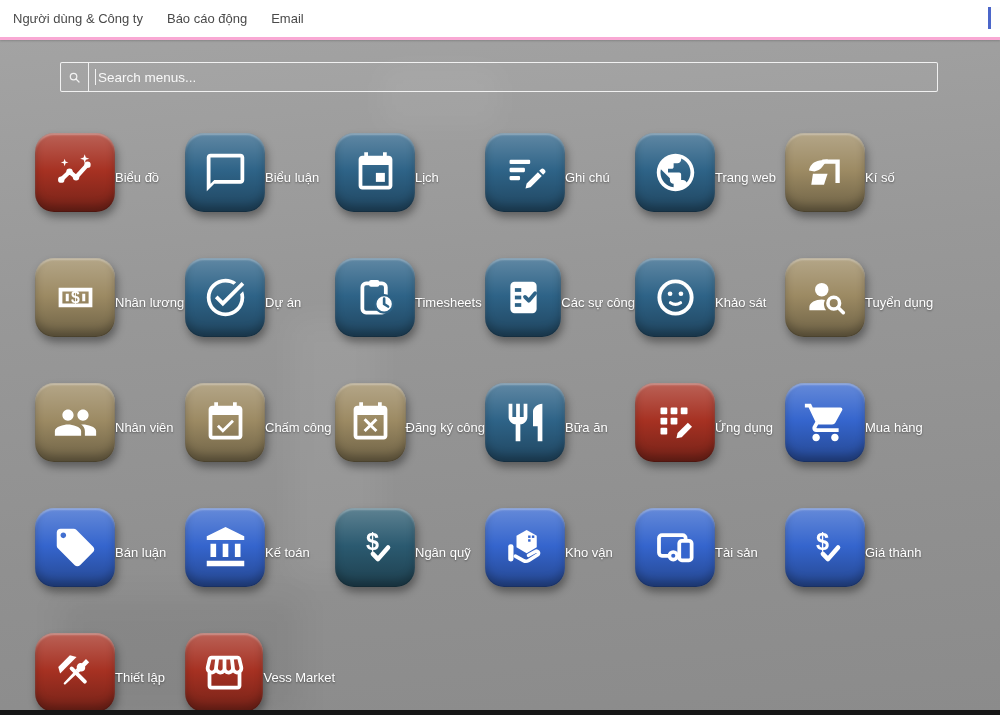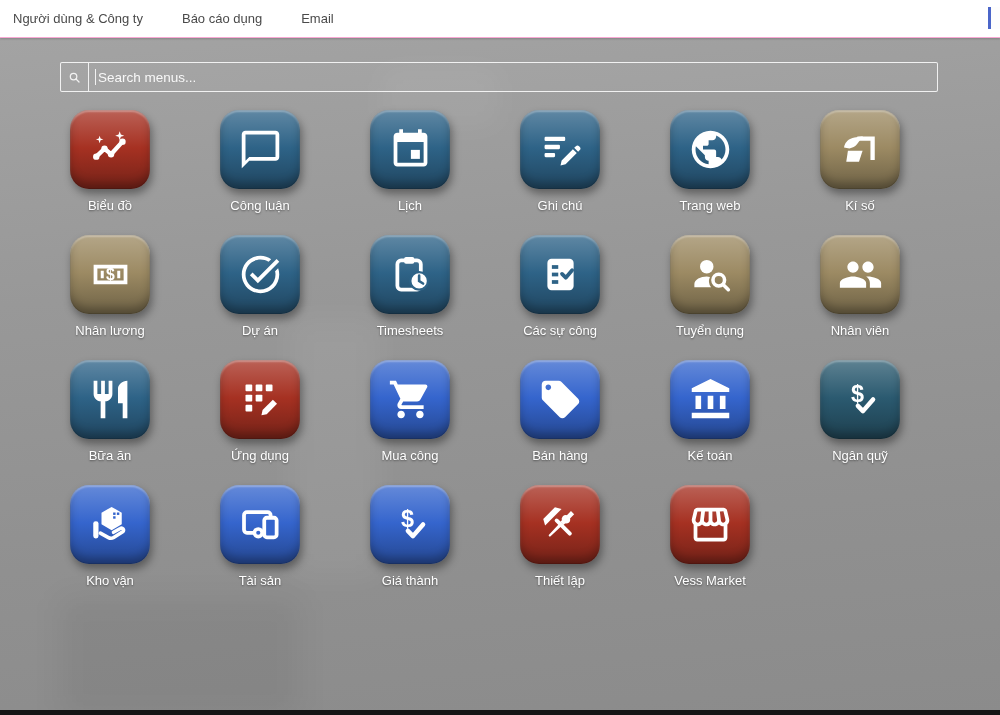--- a/index.html
+++ b/index.html
@@ -6,22 +6,22 @@
   body{
     width:1000px;height:715px;overflow:hidden;
     font-family:"Liberation Sans","DejaVu Sans",sans-serif;
     background:#8e8e8e;
   }
   .screen{position:relative;width:1000px;height:715px;overflow:hidden;}
 
   
   .topbar{
     position:absolute;top:0;left:0;right:0;height:37px;
-    background:#ffffff;border-bottom:1px solid #f9a8d4;
-    display:flex;align-items:center;gap:39px;padding-left:13px;
+    background:#ffffff;border-bottom:3px solid #f9a8d4;
+    display:flex;align-items:center;gap:24px;padding-left:13px;
     box-shadow:0 1px 2px rgba(0,0,0,.18);
     z-index:5;
   }
   .topbar .menu-item{
     font-size:13px;color:#4a4a4a;cursor:pointer;white-space:nowrap;
   }
   .cursor-sliver{
     position:absolute;top:7px;right:0;width:9px;height:22px;
     background:#fdfdfd;border-left:3px solid #4b66c9;z-index:6;
   }
@@ -56,21 +56,21 @@
     font-family:"Liberation Sans","DejaVu Sans",sans-serif;
   }
   .searchbar input::placeholder{color:rgba(255,255,255,.92);opacity:1;}
 
   
   .app-grid{
     position:absolute;left:35px;top:110px;width:930px;
     display:grid;grid-template-columns:repeat(6,150px);grid-auto-rows:125px;
     z-index:2;
   }
-  .cell{display:flex;flex-direction:column;align-items:center;}
+  .cell{display:flex;flex-direction:row;align-items:center;}
   .tile{
     width:80px;height:79px;border-radius:19px;cursor:pointer;
     background:linear-gradient(180deg,var(--tile-light) 0%,var(--tile) 48%,var(--tile-dark) 100%);
     box-shadow:
       inset 0 2px 2px rgba(255,255,255,.35),
       inset 0 -6px 8px rgba(0,0,0,.25),
       inset 0 0 0 1px rgba(0,0,0,.12),
       2px 5px 8px rgba(0,0,0,.38);
     display:flex;align-items:center;justify-content:center;
   }
@@ -85,21 +85,21 @@
     position:absolute;left:0;right:0;bottom:0;height:5px;background:#151515;z-index:8;
   }
 </style>
 </head>
 <body>
 
 <div class="screen">
 
   <div class="topbar">
     <span class="menu-item">Người dùng &amp; Công ty</span>
-    <span class="menu-item">Báo cáo dụng</span>
+    <span class="menu-item">Báo cáo động</span>
     <span class="menu-item">Email</span>
   </div>
   <div class="cursor-sliver"></div>
 
   <div class="backdrop">
     <div class="blob b1"></div>
     <div class="blob b2"></div>
     <div class="blob b3"></div>
   </div>
 
@@ -134,21 +134,21 @@
         <div class="tile-label">Biểu đồ</div>
       </div>
       <div class="cell">
         <div class="tile" style="--tile: #2e6387; --tile-light: rgb(96,136,164); --tile-dark: rgb(32,69,95);">
           <span class="glyph">
             <svg viewBox="0 0 24 24" fill="#fff">
               <path d="M20 2H4c-1.1 0-2 .9-2 2v18l4-4h14c1.1 0 2-.9 2-2V4c0-1.1-.9-2-2-2zm0 14H6l-2 2V4h16v12z"></path>
             </svg>
           </span>
         </div>
-        <div class="tile-label">Công luận</div>
+        <div class="tile-label">Biểu luận</div>
       </div>
       <div class="cell">
         <div class="tile" style="--tile: #2e6387; --tile-light: rgb(96,136,164); --tile-dark: rgb(32,69,95);">
           <span class="glyph">
             <svg viewBox="0 0 24 24" fill="#fff">
               <path d="M19 3h-1V1.2h-2V3H8V1.2H6V3H5c-1.1 0-2 .9-2 2v14c0 1.1.9 2 2 2h14c1.1 0 2-.9 2-2V5c0-1.1-.9-2-2-2zm0 16H5V8h14v11z"></path>
               <path d="M12.2 12.2h4.8V17h-4.8z"></path>
             </svg>
           </span>
         </div>
@@ -233,20 +233,33 @@
               <rect x="7.4" y="7" width="3.4" height="2" fill="var(--tile)"></rect>
               <rect x="7.4" y="11" width="3.4" height="2" fill="var(--tile)"></rect>
               <rect x="7.4" y="15" width="3.4" height="2" fill="var(--tile)"></rect>
               <path d="M12.8 11.7l2 2 3.4-4" fill="none" stroke="var(--tile)" stroke-width="2" stroke-linecap="round" stroke-linejoin="round"></path>
             </svg>
           </span>
         </div>
         <div class="tile-label">Các sự công</div>
       </div>
       <div class="cell">
+        <div class="tile" style="--tile: #2e6387; --tile-light: rgb(96,136,164); --tile-dark: rgb(32,69,95);">
+          <span class="glyph">
+            <svg viewBox="0 0 24 24" fill="#fff">
+              <circle cx="12" cy="12" r="8.6" fill="none" stroke="#fff" stroke-width="2.1"></circle>
+              <circle cx="9.1" cy="10" r="1.25"></circle>
+              <circle cx="14.9" cy="10" r="1.25"></circle>
+              <path d="M9.3 14.8c1.7 1.1 3.7 1.1 5.4 0" fill="none" stroke="#fff" stroke-width="1.7" stroke-linecap="round"></path>
+            </svg>
+          </span>
+        </div>
+        <div class="tile-label">Khảo sát</div>
+      </div>
+      <div class="cell">
         <div class="tile" style="--tile: #9c8a63; --tile-light: rgb(180,166,136); --tile-dark: rgb(109,97,69);">
           <span class="glyph">
             <svg viewBox="0 0 24 24" fill="#fff">
               <circle cx="10" cy="7.8" r="3.6"></circle>
               <path d="M10 13c-3.2 0-6.6 1.6-6.6 4.1v1.7h8.9a5.4 5.4 0 0 1-.6-5.5c-.55-.2-1.1-.3-1.7-.3z"></path>
               <circle cx="16.4" cy="15" r="3.1" fill="none" stroke="#fff" stroke-width="1.9"></circle>
               <path d="M18.7 17.3l2.8 2.8" stroke="#fff" stroke-width="1.9" stroke-linecap="round"></path>
             </svg>
           </span>
         </div>
@@ -254,20 +267,42 @@
       </div>
       <div class="cell">
         <div class="tile" style="--tile: #9c8a63; --tile-light: rgb(180,166,136); --tile-dark: rgb(109,97,69);">
           <span class="glyph">
             <svg viewBox="0 0 24 24" fill="#fff">
               <path d="M16 11c1.66 0 2.99-1.34 2.99-3S17.66 5 16 5c-1.66 0-3 1.34-3 3s1.34 3 3 3zm-8 0c1.66 0 2.99-1.34 2.99-3S9.66 5 8 5C6.34 5 5 6.34 5 8s1.34 3 3 3zm0 2c-2.33 0-7 1.17-7 3.5V19h14v-2.5c0-2.33-4.67-3.5-7-3.5zm8 0c-.29 0-.62.02-.97.05 1.16.84 1.97 1.97 1.97 3.45V19h6v-2.5c0-2.33-4.67-3.5-7-3.5z"></path>
             </svg>
           </span>
         </div>
         <div class="tile-label">Nhân viên</div>
+      </div>
+      <div class="cell">
+        <div class="tile" style="--tile: #9c8a63; --tile-light: rgb(180,166,136); --tile-dark: rgb(109,97,69);">
+          <span class="glyph">
+            <svg viewBox="0 0 24 24" fill="#fff">
+              <path d="M19 3h-1V1.2h-2V3H8V1.2H6V3H5c-1.1 0-2 .9-2 2v14c0 1.1.9 2 2 2h14c1.1 0 2-.9 2-2V5c0-1.1-.9-2-2-2zm0 16H5V8h14v11z"></path>
+              <path d="M16.53 11.56L15.47 10.5l-4.88 4.88-2.12-2.12-1.06 1.06 3.18 3.18z"></path>
+            </svg>
+          </span>
+        </div>
+        <div class="tile-label">Chấm công</div>
+      </div>
+      <div class="cell">
+        <div class="tile" style="--tile: #9c8a63; --tile-light: rgb(180,166,136); --tile-dark: rgb(109,97,69);">
+          <span class="glyph">
+            <svg viewBox="0 0 24 24" fill="#fff">
+              <path d="M19 3h-1V1.2h-2V3H8V1.2H6V3H5c-1.1 0-2 .9-2 2v14c0 1.1.9 2 2 2h14c1.1 0 2-.9 2-2V5c0-1.1-.9-2-2-2zm0 16H5V8h14v11z"></path>
+              <path d="M9.4 17.1l2.6-2.6 2.6 2.6 1.1-1.1-2.6-2.6 2.6-2.6-1.1-1.1-2.6 2.6-2.6-2.6-1.1 1.1 2.6 2.6-2.6 2.6z"></path>
+            </svg>
+          </span>
+        </div>
+        <div class="tile-label">Đăng ký công</div>
       </div>
       <div class="cell">
         <div class="tile" style="--tile: #2e6387; --tile-light: rgb(96,136,164); --tile-dark: rgb(32,69,95);">
           <span class="glyph">
             <svg viewBox="0 0 24 24" fill="#fff">
               <path d="M11 9H9V2H7v7H5V2H3v7c0 2.12 1.66 3.84 3.75 3.97V22h2.5v-9.03C11.34 12.84 13 11.12 13 9V2h-2v7zm5-3v8h2.5v8H21V2c-2.76 0-5 2.24-5 4z"></path>
             </svg>
           </span>
         </div>
         <div class="tile-label">Bữa ăn</div>
@@ -289,31 +324,31 @@
         <div class="tile-label">Ứng dụng</div>
       </div>
       <div class="cell">
         <div class="tile" style="--tile: #3565cd; --tile-light: rgb(101,138,217); --tile-dark: rgb(37,71,144);">
           <span class="glyph">
             <svg viewBox="0 0 24 24" fill="#fff">
               <path d="M7 18c-1.1 0-1.99.9-1.99 2S5.9 22 7 22s2-.9 2-2-.9-2-2-2zM1 2v2h2l3.6 7.59-1.35 2.45c-.16.28-.25.61-.25.96 0 1.1.9 2 2 2h12v-2H7.42c-.14 0-.25-.11-.25-.25l.03-.12.9-1.63h7.45c.75 0 1.41-.41 1.75-1.03l3.58-6.49c.08-.14.12-.31.12-.47 0-.55-.45-1-1-1H5.21l-.94-2H1zm16 16c-1.1 0-1.99.9-1.99 2s.89 2 1.99 2 2-.9 2-2-.9-2-2-2z"></path>
             </svg>
           </span>
         </div>
-        <div class="tile-label">Mua công</div>
+        <div class="tile-label">Mua hàng</div>
       </div>
       <div class="cell">
         <div class="tile" style="--tile: #3565cd; --tile-light: rgb(101,138,217); --tile-dark: rgb(37,71,144);">
           <span class="glyph">
             <svg viewBox="0 0 24 24" fill="#fff">
               <path d="M21.41 11.58l-9-9C12.05 2.22 11.55 2 11 2H4c-1.1 0-2 .9-2 2v7c0 .55.22 1.05.59 1.42l9 9c.36.36.86.58 1.41.58s1.05-.22 1.41-.59l7-7c.37-.36.59-.86.59-1.41s-.23-1.06-.59-1.42zM5.5 7C4.67 7 4 6.33 4 5.5S4.67 4 5.5 4 7 4.67 7 5.5 6.33 7 5.5 7z"></path>
             </svg>
           </span>
         </div>
-        <div class="tile-label">Bán hàng</div>
+        <div class="tile-label">Bán luận</div>
       </div>
       <div class="cell">
         <div class="tile" style="--tile: #3565cd; --tile-light: rgb(101,138,217); --tile-dark: rgb(37,71,144);">
           <span class="glyph">
             <svg viewBox="0 0 24 24" fill="#fff">
               <path d="M4 10h3v7H4zM10.5 10h3v7h-3zM2 19h20v3H2zM17 10h3v7h-3zM12 1L2 6v2h20V6z"></path>
             </svg>
           </span>
         </div>
         <div class="tile-label">Kế toán</div>

